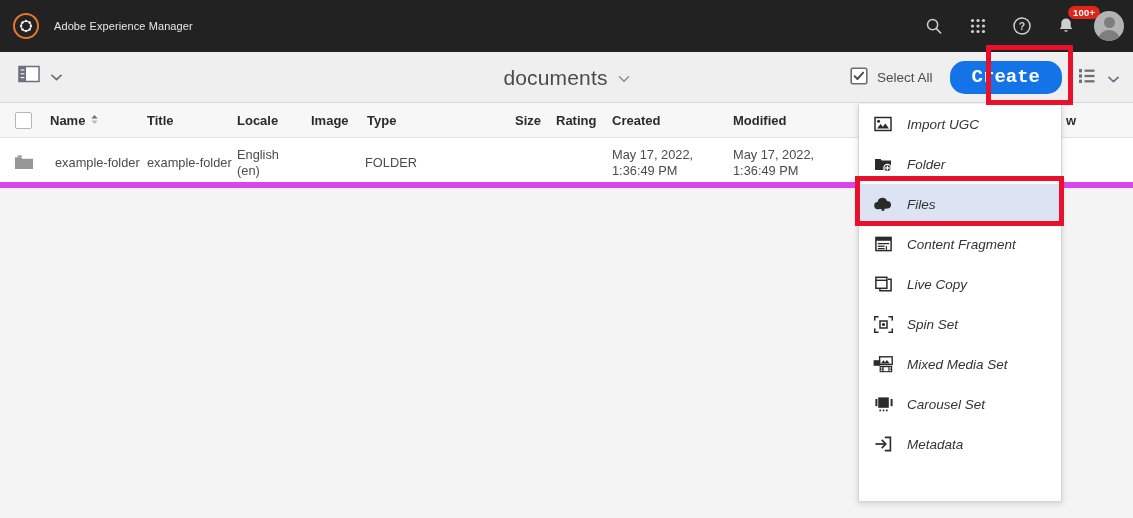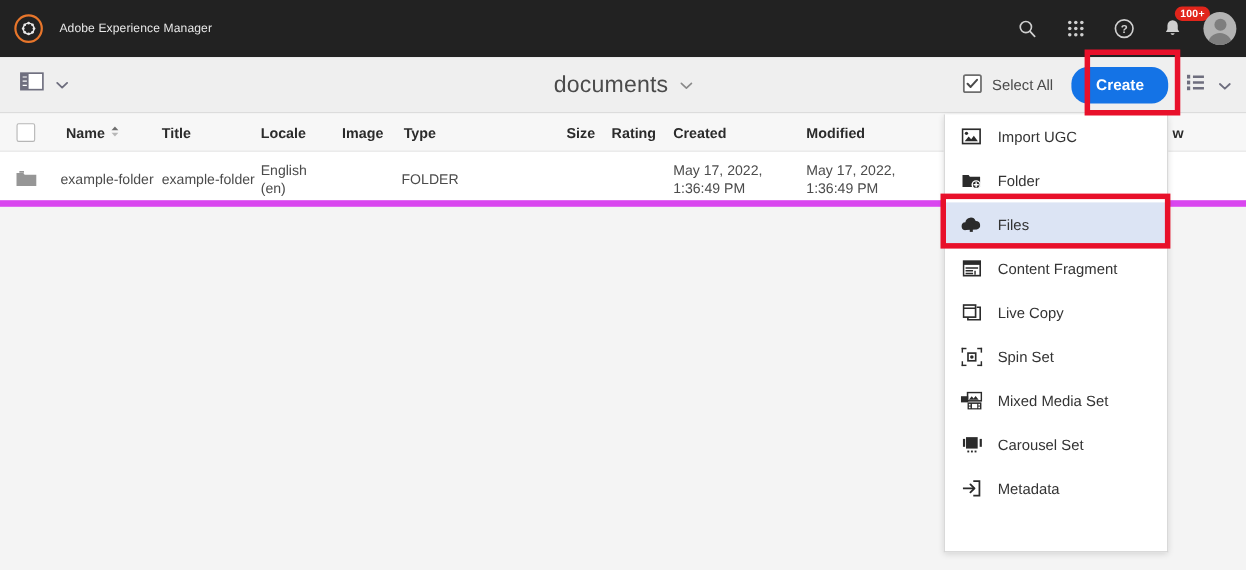--- a/index.html
+++ b/index.html
@@ -82,22 +82,22 @@
     position: absolute; right: 0; top: 0; height: 51px;
     display: flex; align-items: center; padding-right: 8px;
   }
   .select-all {
     display: flex; align-items: center; gap: 9px;
     color: #4b4b4b; font-size: 13.5px; margin-right: 17px;
   }
   .create-btn {
     background: #1473e6; color: #ffffff;
     border: none; border-radius: 15px;
-    font-family: Liberation Sans, sans-serif;
-    font-size: 14px; font-weight: bold;
+    font-family: Liberation Mono, monospace;
+    font-size: 19px; font-weight: bold;
     padding: 0 22px; height: 33px; line-height: 33px;
     cursor: pointer;
   }
   .view-toggle {
     display: flex; align-items: center; gap: 10px;
     margin-left: 17px; margin-right: 6px;
   }
 
   
   .table-head {
@@ -131,20 +131,21 @@
 
   
   .menu {
     position: absolute; left: 858px; top: 104px;
     width: 204px; height: 398px;
     background: #ffffff;
     border: 1px solid #d5d5d5;
     border-top: none;
     box-shadow: 0 2px 6px rgba(0,0,0,.14);
     z-index: 20;
+    font-style: italic;
   }
   .menu-item {
     height: 40px; display: flex; align-items: center;
     padding-left: 14px; gap: 14px;
     font-size: 13.5px; color: #333333;
     cursor: pointer;
   }
   .menu-item .mi-ico {
     width: 20px; display: flex; align-items: center; justify-content: center;
   }
@@ -291,21 +292,21 @@
           <path d="M1 1.4L5.5 5.6L10 1.4" fill="none" stroke="#6e6e7e" stroke-width="1.7" stroke-linecap="round" stroke-linejoin="round"></path>
         </svg>
       </span>
     </div>
   </div>
 </div>
 
 <div class="table-head">
   <div class="chk"></div>
 
-  <div class="th" style="left:60px">
+  <div class="th" style="left:50px">
     <span>Name</span>
     <span>
       <svg width="9" height="11" viewBox="0 0 9 11">
         <path d="M4.5 1L7.6 4.4H1.4z" fill="#6e6e6e"></path>
         <path d="M4.5 10L1.4 6.6h6.2z" fill="#b8b8b8"></path>
       </svg>
     </span>
   </div>
   <div class="th" style="left:147px">Title</div>
   <div class="th" style="left:237px">Locale</div>

